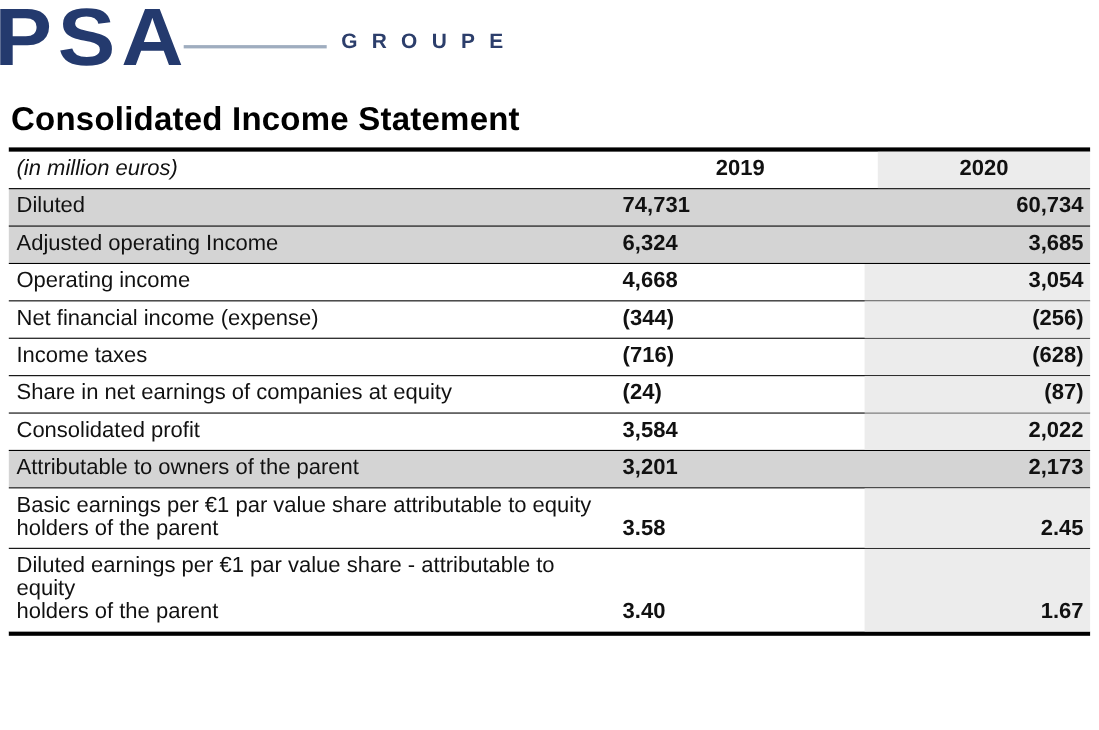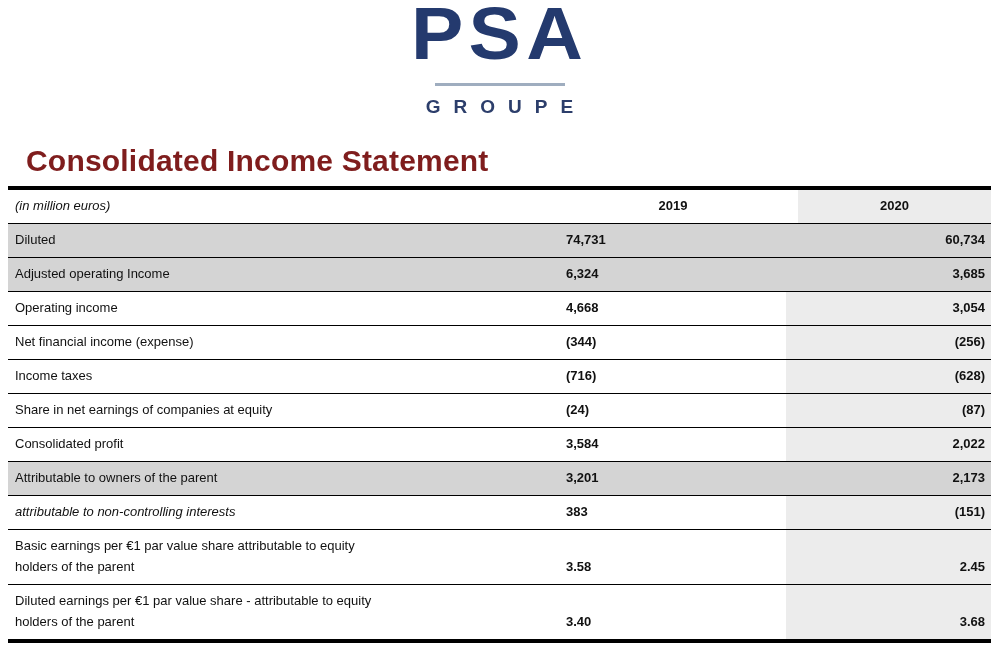--- a/index.html
+++ b/index.html
@@ -8,21 +8,21 @@
     width: 999px; height: 664px;
     font-family: "Liberation Sans", sans-serif;
     color: #111111;
     overflow: hidden;
     position: relative;
   }
 
   
   .logo-block {
     padding-top: 2px;
-    display: flex; flex-direction: column; align-items: center;
+    display: flex; flex-direction: row; align-items: center;
   }
   .logo-brand {
     font-size: 74px; line-height: 64px; font-weight: 700;
     color: #243a6e;
     letter-spacing: 5px;
     transform: scaleX(1.06);
   }
   .logo-rule {
     margin-top: 17px;
     width: 130px; height: 3px;
@@ -31,45 +31,45 @@
   .logo-sub {
     margin-top: 10px;
     font-size: 19px; font-weight: 700;
     color: #2c3e6b;
     letter-spacing: 13px;
     text-indent: 13px; 
   }
 
   
   .page-title {
-    margin: 26px 0 0 26px;
+    margin: 26px 0 0 10px;
     font-size: 30px; font-weight: 700;
     letter-spacing: 0.2px;
-    color: #7f1d1d;
+    color: #000000;
   }
 
   
   .fin-table {
     margin: 8px 8px 0 8px;
     width: 983px;
     border-top: 4px solid #000;
     border-bottom: 4px solid #000;
   }
   .trow {
     display: grid;
     grid-template-columns: 1fr 226px 205px;
     border-top: 1px solid #000;
     min-height: 33px;
     align-items: end;
     background: #ffffff;
   }
   .trow:first-child { border-top: none; }
   .trow.shaded { background: #d4d4d4; }
   .trow:not(.shaded) .col2020 { background: #ececec; }
-  .cell { padding: 5px 6px 7px 6px; font-size: 13px; line-height: 21px; }
+  .cell { padding: 5px 6px 7px 6px; font-size: 20px; line-height: 21px; }
   .cell.label { padding-left: 7px; white-space: pre-line; }
   .cell.num { text-align: left; font-weight: 700; }
   .cell.yearhead { text-align: center; font-weight: 700; }
   .cell.unit { font-style: italic; }
   .trow .italic { font-style: italic; }
   .col2020 { align-self: stretch; display: flex; align-items: flex-end; justify-content: flex-end; }
   .yearhead.col2020 { justify-content: center; margin-left: 12px; }
 </style>
 </head>
 <body>
@@ -131,33 +131,28 @@
     <div class="cell num">3,584</div>
     <div class="cell num col2020">2,022</div>
   </div>
 
   <div class="trow shaded">
     <div class="cell label">Attributable to owners of the parent</div>
     <div class="cell num">3,201</div>
     <div class="cell num col2020">2,173</div>
   </div>
 
-  <div class="trow">
-    <div class="cell label italic">attributable to non-controlling interests</div>
-    <div class="cell num">383</div>
-    <div class="cell num col2020">(151)</div>
-  </div>
 
   <div class="trow">
     <div class="cell label">Basic earnings per €1 par value share attributable to equity
 holders of the parent</div>
     <div class="cell num">3.58</div>
     <div class="cell num col2020">2.45</div>
   </div>
 
   <div class="trow">
     <div class="cell label">Diluted earnings per €1 par value share - attributable to equity
 holders of the parent</div>
     <div class="cell num">3.40</div>
-    <div class="cell num col2020">3.68</div>
+    <div class="cell num col2020">1.67</div>
   </div>
 
 </div>
 
 </body></html>

